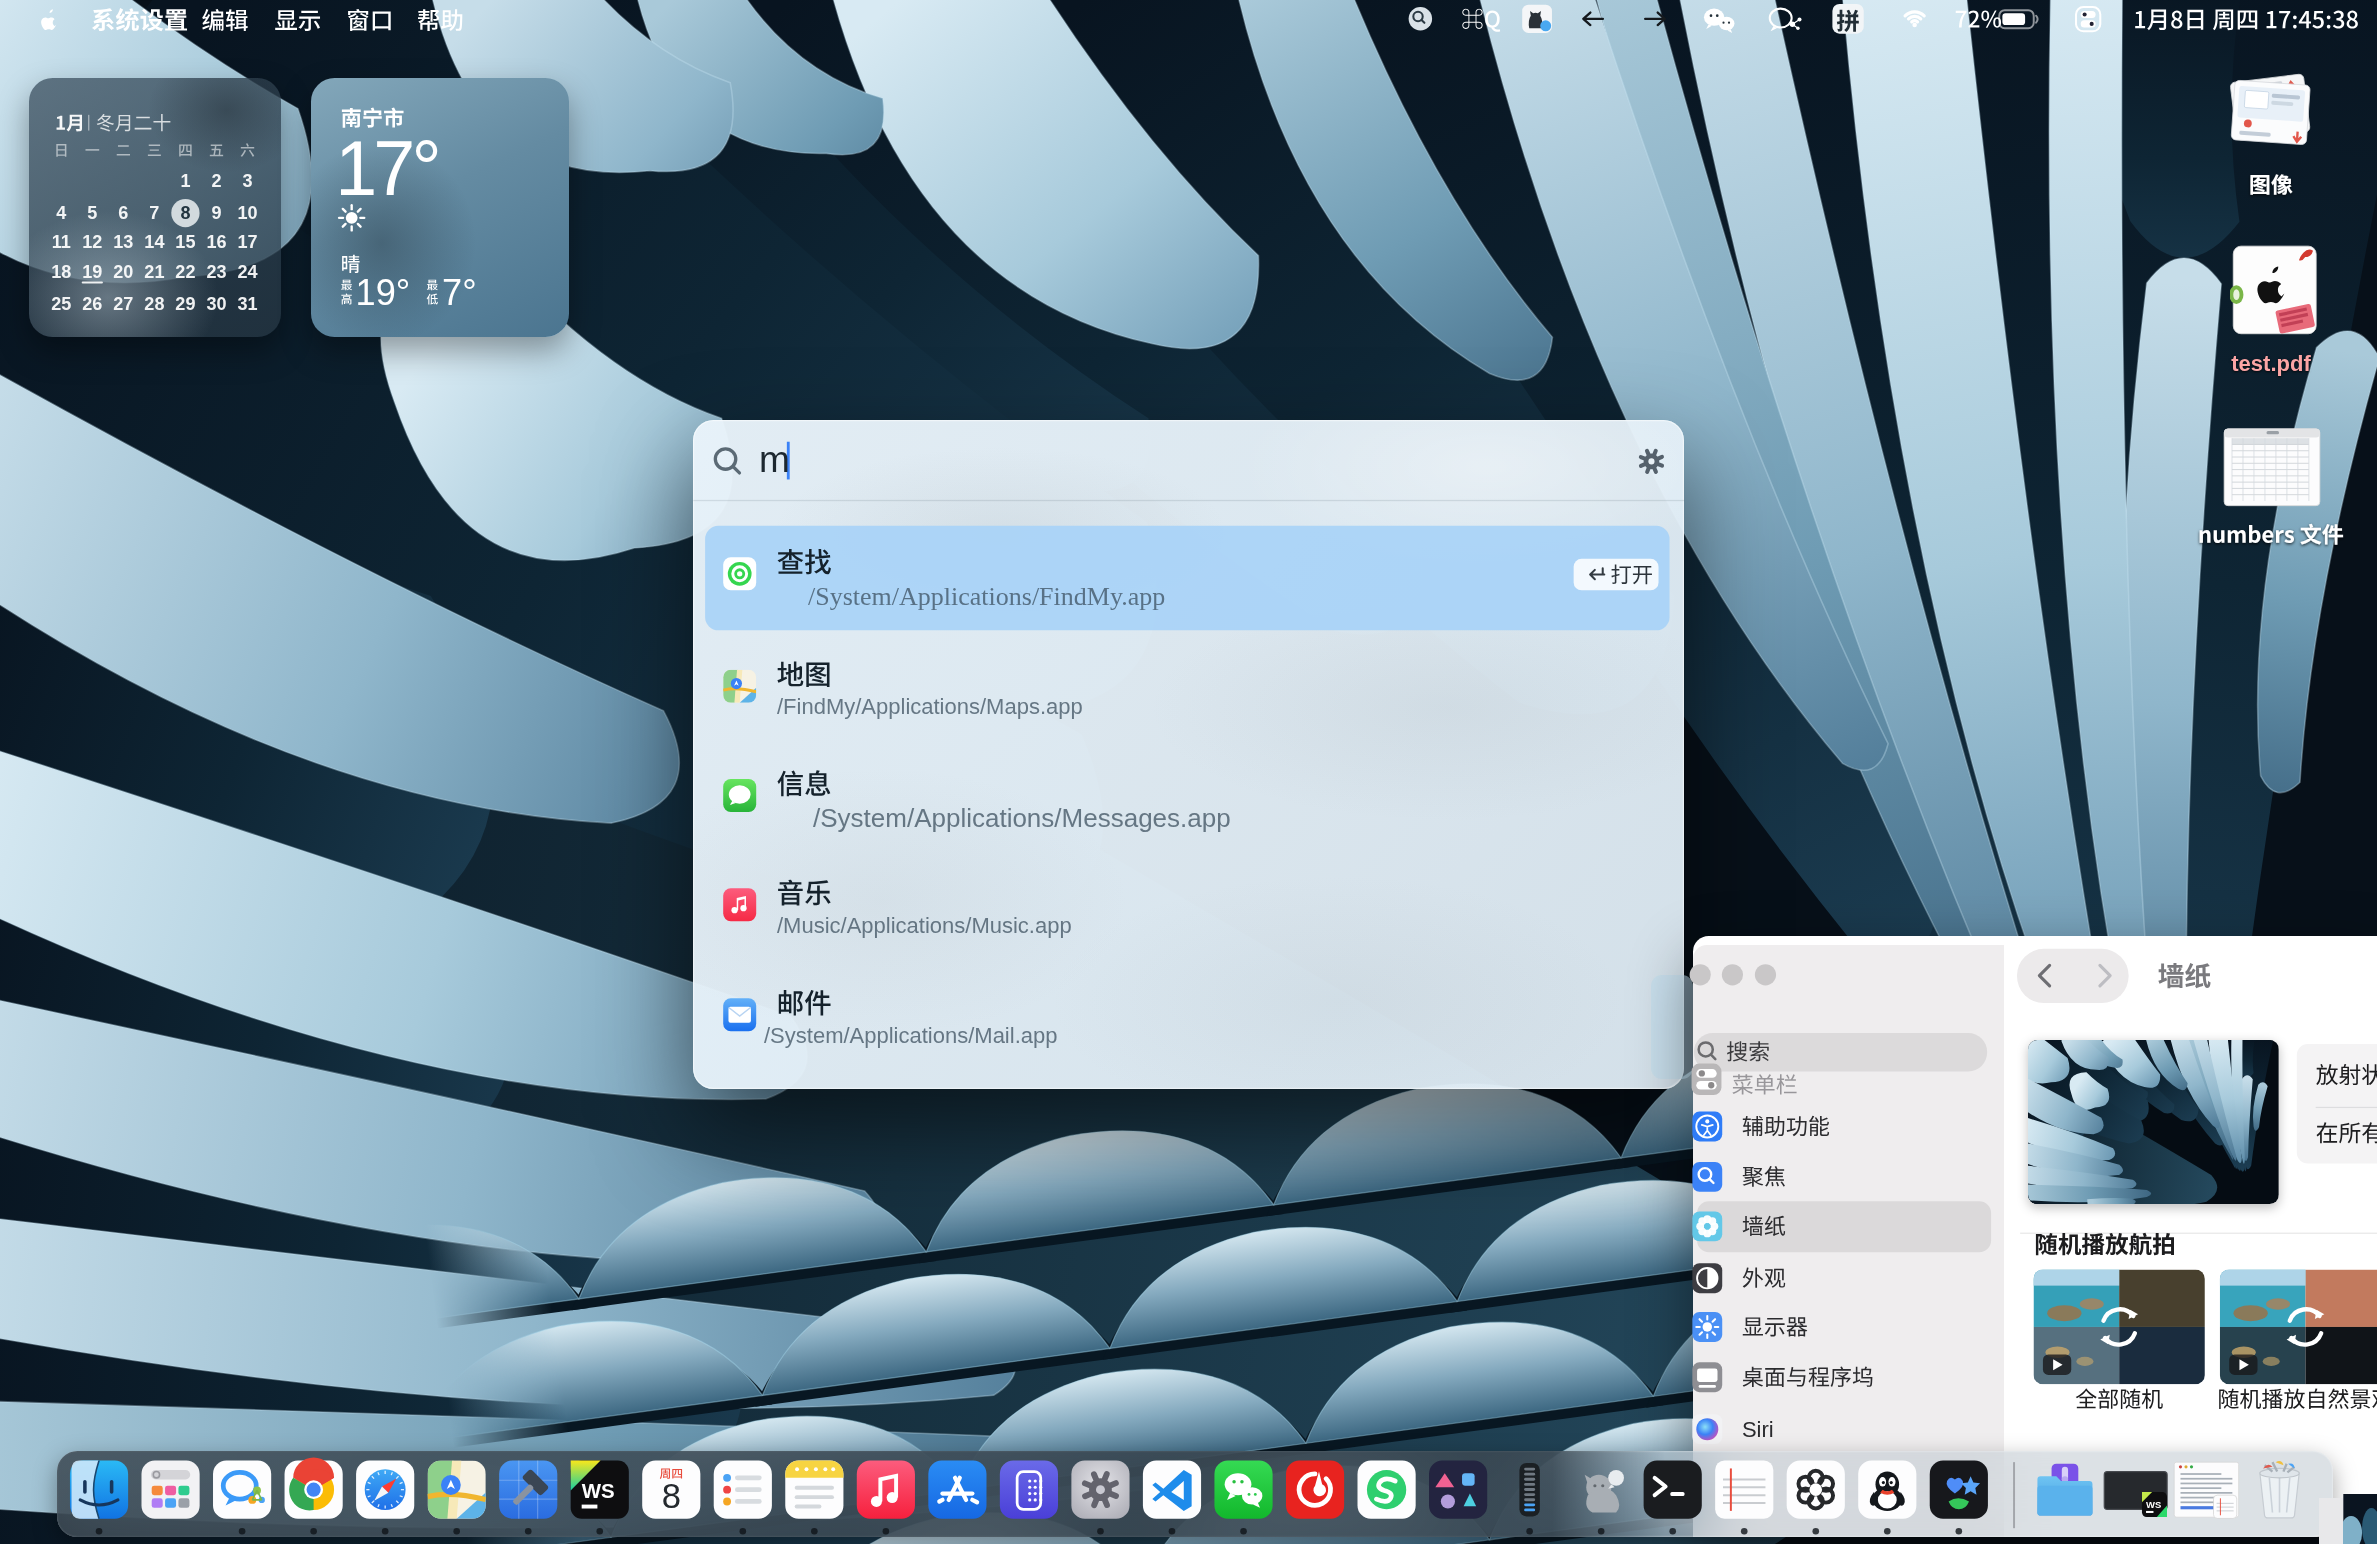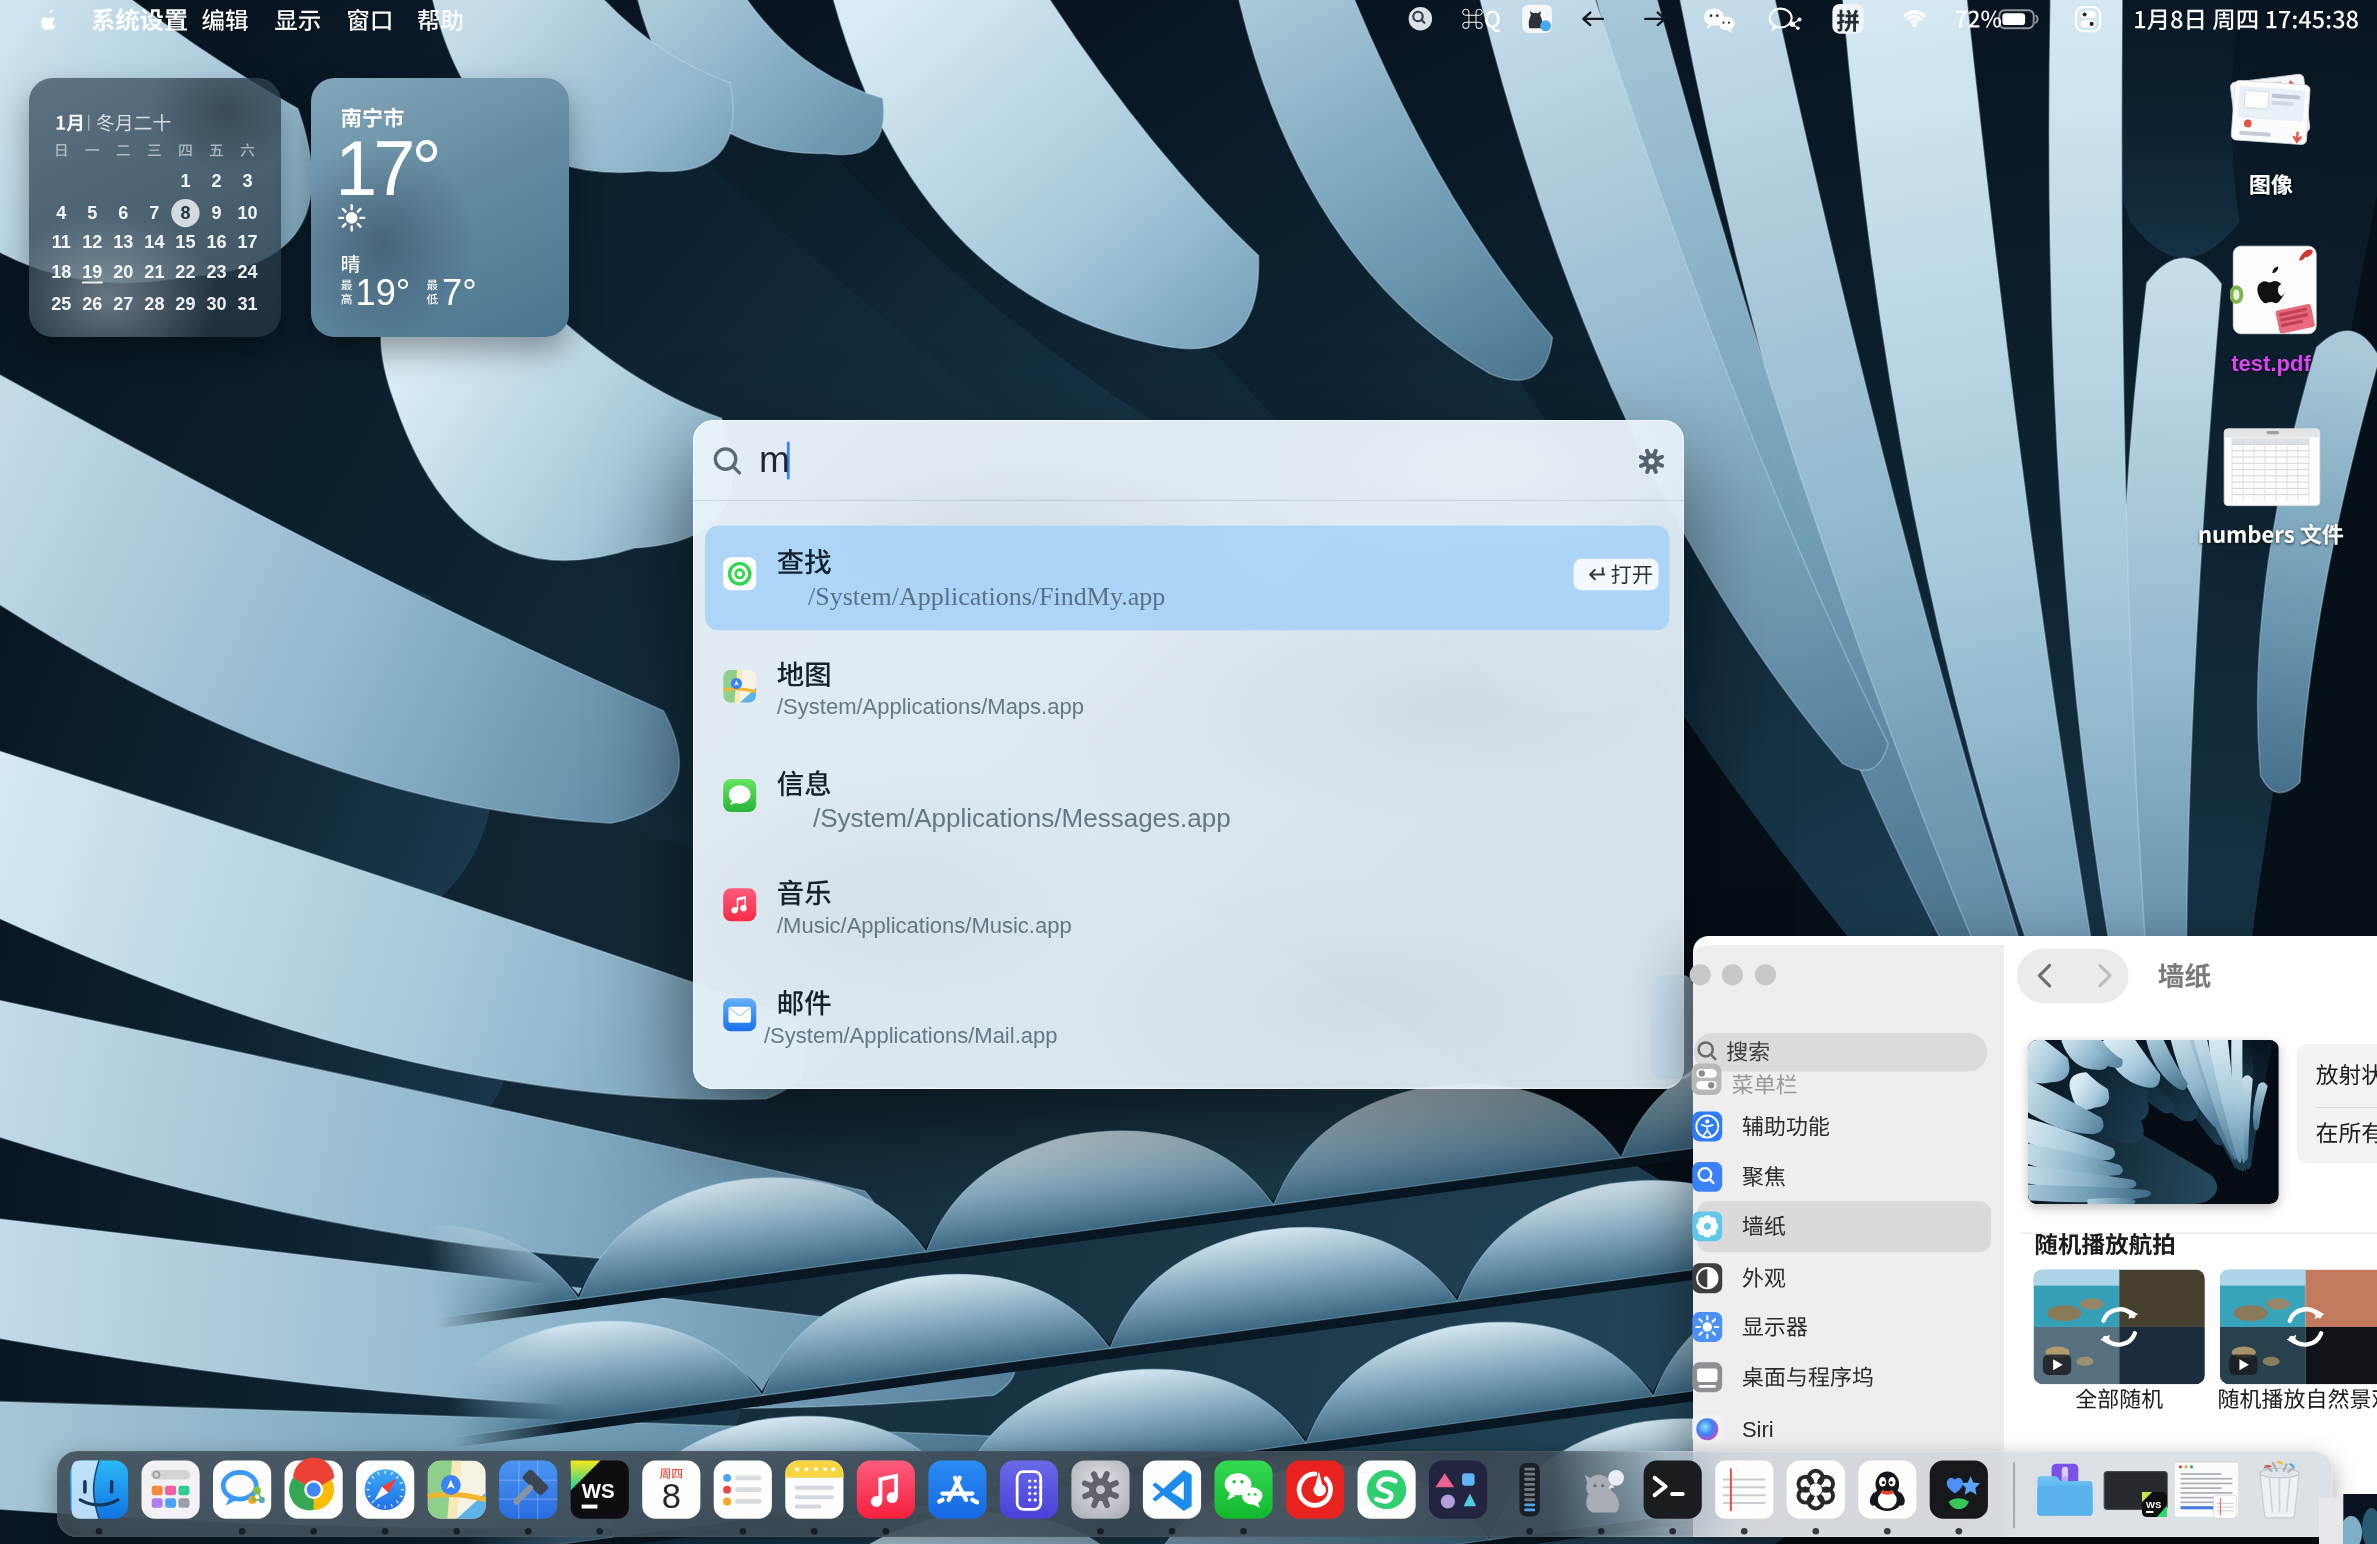--- a/index.html
+++ b/index.html
@@ -651,21 +651,21 @@
 <rect x="4" y="4" width="106" height="112" rx="10" fill="#fdfdfd" stroke="#e2e2e2"></rect>
 <path transform="translate(29,25) scale(1.9)" d="M17.1 2.6c.1 1.1-.3 2.2-1 3-.7.9-1.8 1.5-2.9 1.4-.1-1.1.4-2.2 1-2.9.7-.8 1.9-1.4 2.9-1.5zm4.1 18.2c-.6 1.3-1.2 2.5-2.2 3.8-.9 1.2-2 2.7-3.4 2.7-1.3 0-1.7-.8-3.4-.8-1.8 0-2.2.8-3.5.9-1.4 0-2.4-1.3-3.3-2.5C3.6 22.3 2.1 18 3.9 15c.9-1.5 2.5-2.5 4.2-2.5 1.3 0 2.5.9 3.4.9.8 0 2.3-1.1 3.9-.9.7 0 2.5.3 3.7 2-.1.1-2.2 1.3-2.2 3.9 0 3.1 2.7 4.2 2.3 4.4z" fill="#111"></path>
 <ellipse cx="8" cy="66" rx="9" ry="12" fill="#7ab648"></ellipse>
     <ellipse cx="8" cy="66" rx="4" ry="7" fill="#e8f2dc"></ellipse>
 <g transform="rotate(-12 82 96)">
       <rect x="60" y="82" width="46" height="30" rx="3" fill="#e86a7a"></rect>
       <path d="M64 88 h36 M64 95 h36 M64 102 h28" stroke="#c24056" stroke-width="4"></path>
     </g>
 <path d="M94 12 q6 -6 12 -2 q-2 8 -10 8 q-4 6 -8 4 q2 -6 6 -10z" fill="#d33a2f"></path>
 </svg>
-<div style="position:absolute;left:2209px;top:351px;width:124px;text-align:center;font-family:'Liberation Sans';font-size:22px;font-weight:bold;color:#d946ef;text-shadow:0 0.8px 2.4px rgba(0,0,0,0.8)">test.pdf</div>
+<div style="position:absolute;left:2209px;top:351px;width:124px;text-align:center;font-family:'Liberation Sans';font-size:22px;font-weight:bold;color:#fca5a5;text-shadow:0 0.8px 2.4px rgba(0,0,0,0.8)">test.pdf</div>
 <svg style="position:absolute;left:2221px;top:427px" width="102" height="82" viewBox="0 0 130 104">
 <rect x="4" y="2" width="122" height="98" rx="5" fill="#fcfcfd" stroke="#d8d8d8"></rect>
 <rect x="4" y="2" width="122" height="11" rx="5" fill="#e3e4e6"></rect>
 <rect x="58" y="5" width="16" height="4" rx="2" fill="#9aa0a6"></rect>
 <rect x="14" y="14" width="98" height="8" fill="#dde1e5"></rect>
     <line x1="14" y1="22" x2="112" y2="22" stroke="#c8cdd2" stroke-width="1"></line>
     <line x1="14" y1="30" x2="112" y2="30" stroke="#c8cdd2" stroke-width="1"></line>
     <line x1="14" y1="38" x2="112" y2="38" stroke="#c8cdd2" stroke-width="1"></line>
     <line x1="14" y1="46" x2="112" y2="46" stroke="#c8cdd2" stroke-width="1"></line>
     <line x1="14" y1="54" x2="112" y2="54" stroke="#c8cdd2" stroke-width="1"></line>
@@ -794,21 +794,21 @@
     </g>
     <rect x="2002" y="711" width="108" height="40" rx="10" fill="rgba(255,255,255,0.85)"></rect>
     <path d="M2041 731 h-17 m5 -6 l-6 6 6 6 m10 -6 v-8" fill="none" stroke="#333b42" stroke-width="2.6" stroke-linecap="round" stroke-linejoin="round"></path>
     <g fill="#2c343b">
       <use href="#gr67" transform="translate(2049.0 741.0) scale(0.027000 -0.027000)"></use>
       <use href="#gr68" transform="translate(2076.0 741.0) scale(0.027000 -0.027000)"></use>
     </g>
   </svg>
 <div style="position:absolute;left:759px;top:439px;font-family:'Liberation Sans';font-size:37px;color:#1d2830">m</div>
 <div style="position:absolute;left:808px;top:582px;font-family:Liberation Serif, serif;font-size:26px;color:#47596674;color:rgba(55,75,90,0.72)">/System/Applications/FindMy.app</div>
-<div style="position:absolute;left:777px;top:694px;font-family:'Liberation Sans';font-size:22px;color:#47596674;color:rgba(55,75,90,0.72)">/System/Applications/Maps.app</div>
+<div style="position:absolute;left:777px;top:694px;font-family:'Liberation Sans';font-size:22px;color:#47596674;color:rgba(55,75,90,0.72)">/FindMy/Applications/Maps.app</div>
 <div style="position:absolute;left:813px;top:803px;font-family:'Liberation Sans';font-size:26px;color:#47596674;color:rgba(55,75,90,0.72)">/System/Applications/Messages.app</div>
 <div style="position:absolute;left:777px;top:913px;font-family:'Liberation Sans';font-size:22px;color:#47596674;color:rgba(55,75,90,0.72)">/Music/Applications/Music.app</div>
 <div style="position:absolute;left:764px;top:1023px;font-family:'Liberation Sans';font-size:22px;color:#47596674;color:rgba(55,75,90,0.72)">/System/Applications/Mail.app</div>
 <div style="position:absolute;left:1651px;top:975px;width:42px;height:104px;border-radius:11px;background:rgba(190,220,236,0.55);"></div>
 <div style="position:absolute;left:1693px;top:936px;width:693px;height:601px;border-radius:15.7px 0 0 0;background:#fff;box-shadow:0 23.6px 63px rgba(0,0,0,0.45)">
 <div style="position:absolute;left:0;top:9.4px;width:311px;height:592px;border-radius:14px 0 0 0;background:#efedee"></div>
 </div>
 <svg style="position:absolute;left:0;top:0" width="2377" height="1544" viewBox="0 0 3024 1964">
     <circle cx="2163" cy="1240" r="13.5" fill="#c9c7c8"></circle>
     <circle cx="2204" cy="1240" r="13.5" fill="#c9c7c8"></circle>

